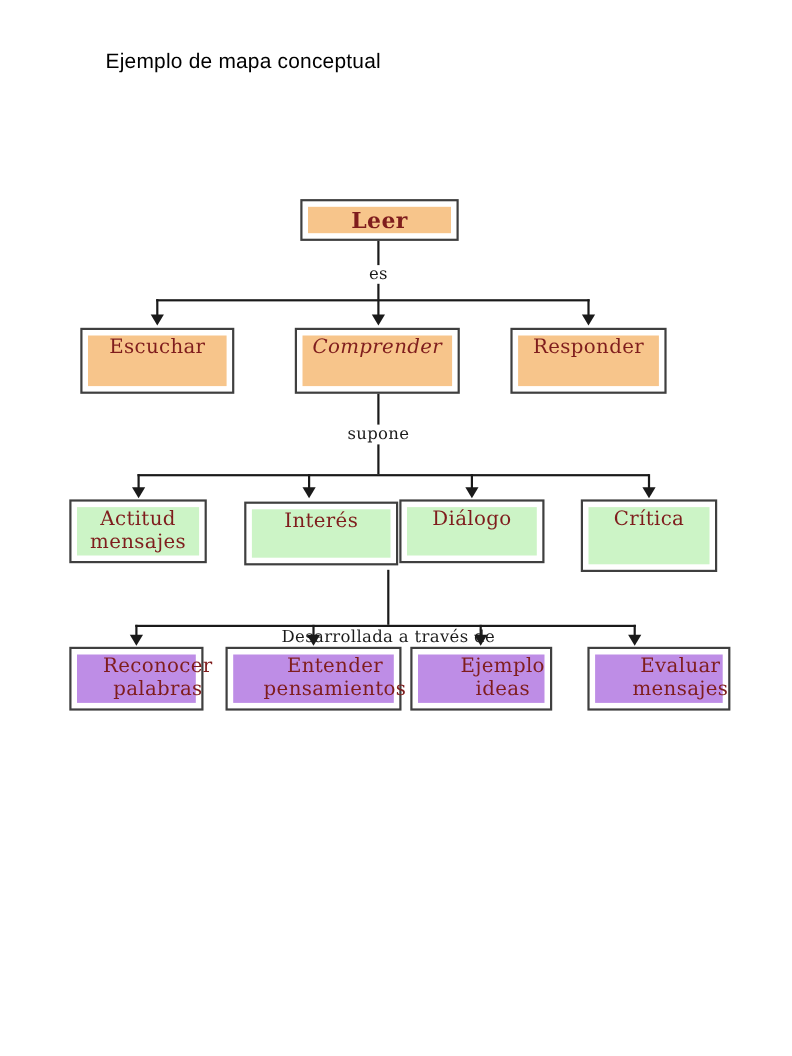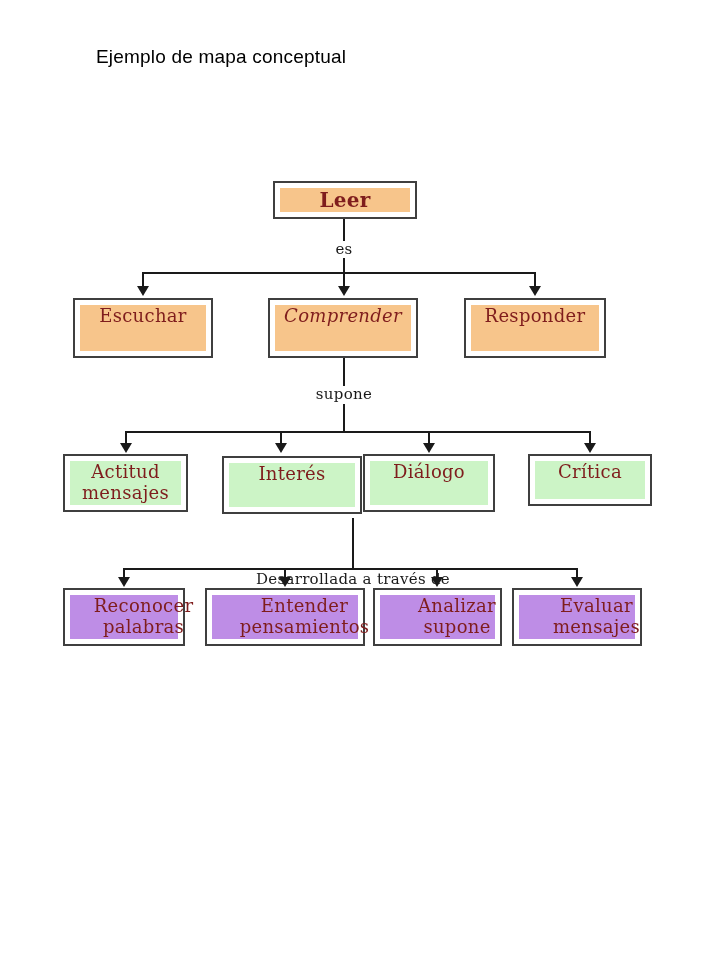--- a/index.html
+++ b/index.html
@@ -29,25 +29,25 @@
   .purple .fill { background:#BE8DE6;padding-left:43px; }
   .n-leer .fill { align-items:center; font-size:20px; font-weight:bold; }
 
   .n-leer       { left:273px; top:181px; width:144px; height:38px; }
   .n-escuchar   { left:73px;  top:298px; width:140px; height:60px; }
   .n-comprender { left:268px; top:298px; width:150px; height:60px;font-style:italic; }
   .n-responder  { left:464px; top:298px; width:142px; height:60px; }
   .n-actitud    { left:63px;  top:454px; width:125px; height:58px; }
   .n-interes    { left:222px; top:456px; width:140px; height:58px; }
   .n-dialogo    { left:363px; top:454px; width:132px; height:58px; }
-  .n-critica    { left:528px; top:454px; width:124px; height:52px; }
+  .n-critica    { left:528px; top:454px; width:124px; height:66px; }
   .n-reconocer  { left:63px;  top:588px; width:122px; height:58px; }
   .n-entender   { left:205px; top:588px; width:160px; height:58px; }
   .n-analizar   { left:373px; top:588px; width:129px; height:58px; }
-  .n-evaluar    { left:512px; top:588px; width:130px; height:58px; }
+  .n-evaluar    { left:534px; top:588px; width:130px; height:58px; }
 
   .line  { position:absolute; background:#1a1a1a; }
   .arrow {
     position:absolute; width:0; height:0;
     border-left:6px solid transparent; border-right:6px solid transparent;
     border-top:10px solid #1a1a1a;
   }
   .linklabel {
     position:absolute; text-align:center;
     font-family:"DejaVu Serif","Liberation Serif",serif;
@@ -129,20 +129,20 @@
     <div class="arrow" style="left:431px;top:577px"></div>
     <div class="arrow" style="left:571px;top:577px"></div>
 
     <div class="node purple n-reconocer">
       <div class="fill">Reconocer palabras</div>
     </div>
     <div class="node purple n-entender">
       <div class="fill">Entender pensamientos</div>
     </div>
     <div class="node purple n-analizar">
-      <div class="fill">Analizar supone</div>
+      <div class="fill">Ejemplo ideas</div>
     </div>
     <div class="node purple n-evaluar">
       <div class="fill">Evaluar mensajes</div>
     </div>
 
   </div>
 </div>
 
 </body></html>

